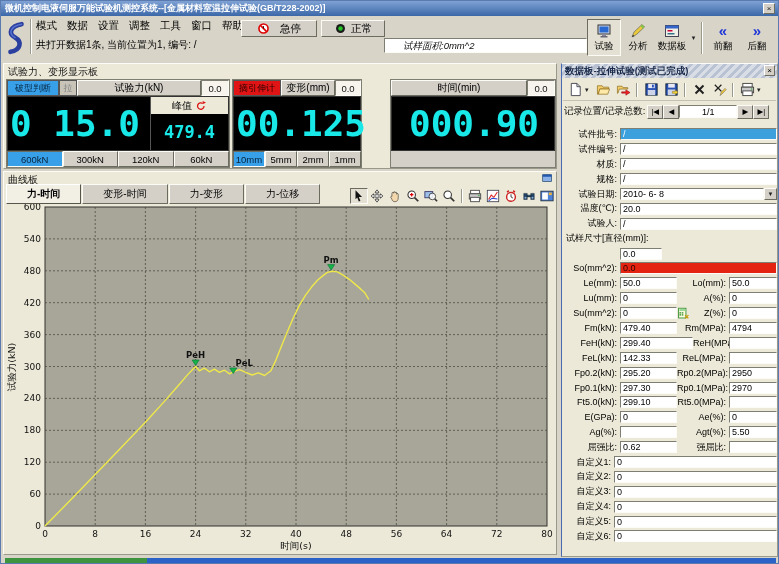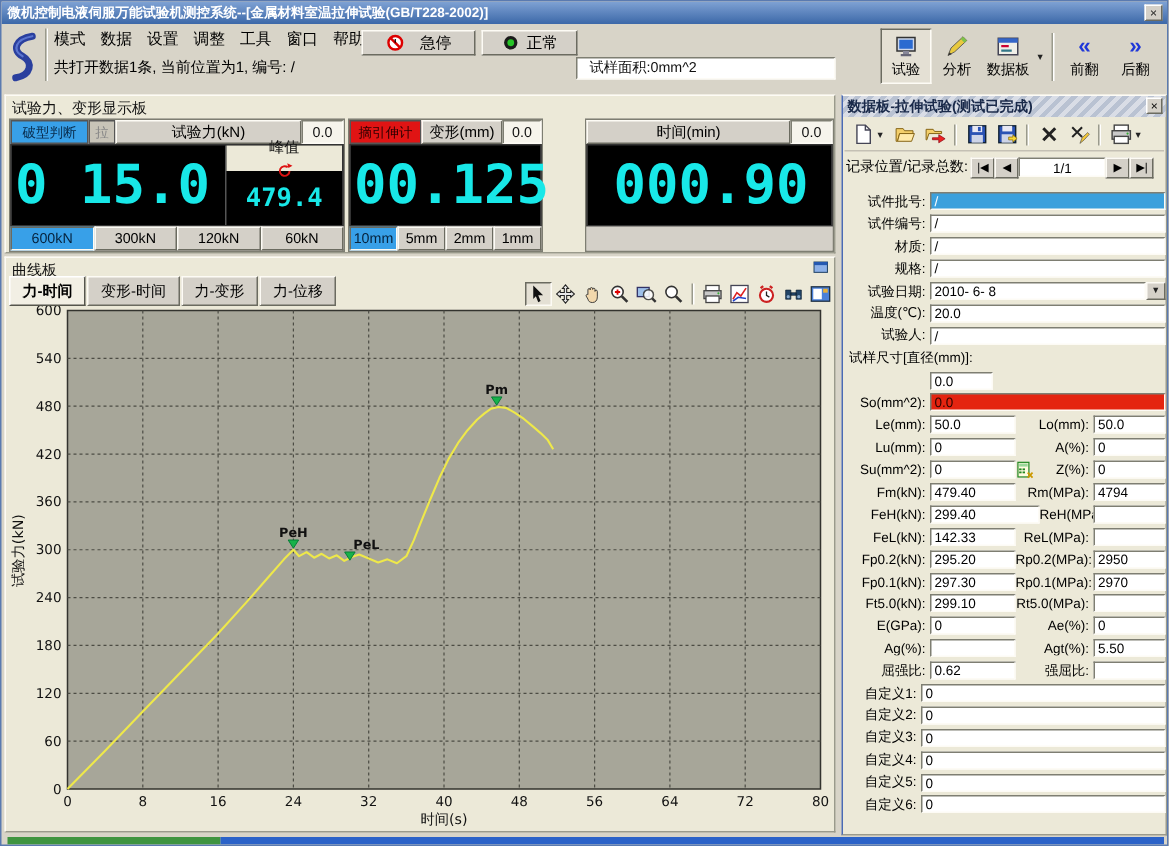--- a/index.html
+++ b/index.html
@@ -10,21 +10,21 @@
   .closebtn{position:absolute;right:3px;top:2px;width:12px;height:11px;background:#d4d0c8;border:1px solid;border-color:#fff #6b6b60 #6b6b60 #fff;font-size:8px;line-height:9px;text-align:center;color:#222;}
   .logo{position:absolute;left:3px;top:17px;}
   .vsep{position:absolute;left:29px;top:18px;height:35px;width:2px;border-left:1px solid #9a9a8c;border-right:1px solid #fff;}
   .menubar{position:absolute;left:35px;top:18px;height:15px;font-size:10.5px;color:#000;white-space:nowrap;}
   .menu-item{margin-right:10px;display:inline-block;}
   .statusline{position:absolute;left:35px;top:37px;height:15px;font-size:10px;color:#000;white-space:nowrap;}
   .btn3d{background:#d4d0c8;border:1px solid;border-color:#fdfbf5 #6b6b60 #6b6b60 #fdfbf5;}
   .sunken{background:#fff;border:1px solid;border-color:#7e7e72 #fdfbf5 #fdfbf5 #7e7e72;}
   .estop{position:absolute;left:240px;top:19px;width:76px;height:17px;display:flex;align-items:center;justify-content:center;gap:10px;font-size:10.5px;}
   .normal{position:absolute;left:320px;top:19px;width:64px;height:17px;display:flex;align-items:center;justify-content:center;gap:4px;font-size:10.5px;}
-  .areabox{position:absolute;left:383px;top:37px;width:173px;height:15px;font-size:9.5px;line-height:13px;padding-left:8px;color:#111;}
+  .areabox{position:absolute;left:383px;top:37px;width:203px;height:15px;font-size:9.5px;line-height:13px;padding-left:18px;color:#111;font-style:italic;}
   #main-buttons{position:absolute;left:586px;top:17px;height:39px;display:flex;align-items:center;}
   .mainbtn{width:34px;height:37px;display:flex;flex-direction:column;align-items:center;justify-content:center;font-size:9.5px;color:#000;border:1px solid transparent;}
   .mainbtn.mpressed{background:#e4e0d4;border-color:#6b6b60 #fdfbf5 #fdfbf5 #6b6b60;}
   .mlbl{margin-top:1px;}
   .mcaret{font-size:7px;color:#222;width:9px;text-align:center;}
   .vsep2{height:32px;width:2px;border-left:1px solid #9a9a8c;border-right:1px solid #fff;margin:0 3px;}
   
   .panel{position:absolute;background:#ece9d8;border:1px solid;border-color:#fdfbf5 #9a9a8c #9a9a8c #fdfbf5;}
   .display-panel{left:2px;top:62px;width:554px;height:106px;}
   .panel-title{position:absolute;left:4px;top:1px;font-size:10px;color:#111;}
@@ -33,31 +33,31 @@
   .toggle{font-size:9px;display:flex;align-items:center;justify-content:center;border:1px solid #555;}
   .toggle.blue{background:#38a0e8;color:#082a4a;width:52px;}
   .toggle.gray{background:#c8c4b8;color:#888;width:18px;}
   .toggle.red{background:#e01414;color:#2a0000;width:48px;}
   .grp-title{flex:1;display:flex;align-items:center;justify-content:center;font-size:10px;background:#d4d0c8;border:1px solid;border-color:#fdfbf5 #6b6b60 #6b6b60 #fdfbf5;}
   .corner{width:28px;display:flex;align-items:center;justify-content:center;font-size:9.5px;background:#f6f4ec;border:1px solid;border-color:#7e7e72 #fdfbf5 #fdfbf5 #7e7e72;color:#111;}
   .grp-body{flex:1;background:#000;border:1px solid #333;display:flex;}
   .seg{font-family:"DejaVu Sans Mono","Liberation Mono",monospace;color:#18e8e8;font-weight:bold;}
   .seg.big{flex:1;font-size:36px;display:flex;align-items:center;padding-left:2px;white-space:pre;letter-spacing:0px;}
   .peak-col{width:78px;display:flex;flex-direction:column;border-left:1px solid #555;}
-  .peak-label{height:17px;background:#ece9d8;display:flex;align-items:center;justify-content:center;gap:3px;font-size:10px;color:#111;flex-direction:column;}
+  .peak-label{height:17px;background:#ece9d8;display:flex;align-items:center;justify-content:center;gap:3px;font-size:10px;color:#111;}
   .seg.small{flex:1;font-size:17px;display:flex;align-items:center;justify-content:center;}
   .grp-ranges{height:16px;display:flex;}
   .range-btn{flex:1;display:flex;align-items:center;justify-content:center;font-size:9.5px;background:#d4d0c8;border:1px solid;border-color:#fdfbf5 #6b6b60 #6b6b60 #fdfbf5;color:#000;}
   .range-btn.sel{background:#38a0e8;color:#06233e;border-color:#6b6b60 #fdfbf5 #fdfbf5 #6b6b60;}
   .blankstrip{height:16px;background:#d4d0c8;}
   
   .curve-panel{left:2px;top:170px;width:554px;height:384px;}
   .mini-ico{position:absolute;right:3px;top:2px;}
   .tabsrow{position:absolute;left:2px;top:14px;width:550px;height:18px;display:flex;align-items:flex-end;}
-  .tab{padding:2px 8px;font-size:10px;background:#d4d0c8;border:1px solid;border-color:#fdfbf5 #6b6b60 #6b6b60 #fdfbf5;margin-right:1px;color:#000;}
+  .tab{padding:2px 20px;font-size:10px;background:#d4d0c8;border:1px solid;border-color:#fdfbf5 #6b6b60 #6b6b60 #fdfbf5;margin-right:1px;color:#000;}
   .tab.active{background:#f2efe4;border-color:#fff #55554c #55554c #fff;font-weight:bold;}
   #chart-tools{margin-left:auto;display:flex;align-items:center;}
   .tool{width:18px;height:16px;display:flex;align-items:center;justify-content:center;border:1px solid transparent;}
   .tool.pressed{background:#e4e0d4;border-color:#6b6b60 #fdfbf5 #fdfbf5 #6b6b60;}
   .tsep{height:14px;width:2px;border-left:1px solid #9a9a8c;border-right:1px solid #fff;margin:0 3px;}
   #chart-svg{position:absolute;left:2px;top:32px;}
   #chart-svg text{font-family:"DejaVu Sans","Liberation Sans",sans-serif;}
   
   .databoard{position:absolute;left:560px;top:62px;width:217px;height:494px;background:#ece9d8;border:1px solid;border-color:#fdfbf5 #9a9a8c #9a9a8c #4a6ab4;}
   .db-header{position:absolute;left:0;top:0;width:215px;height:14px;background:repeating-linear-gradient(-45deg,#d9dde6 0 3px,#b9c2d2 3px 6px);font-size:9.5px;font-weight:bold;color:#1a2a4a;padding:1px 3px;white-space:nowrap;}

